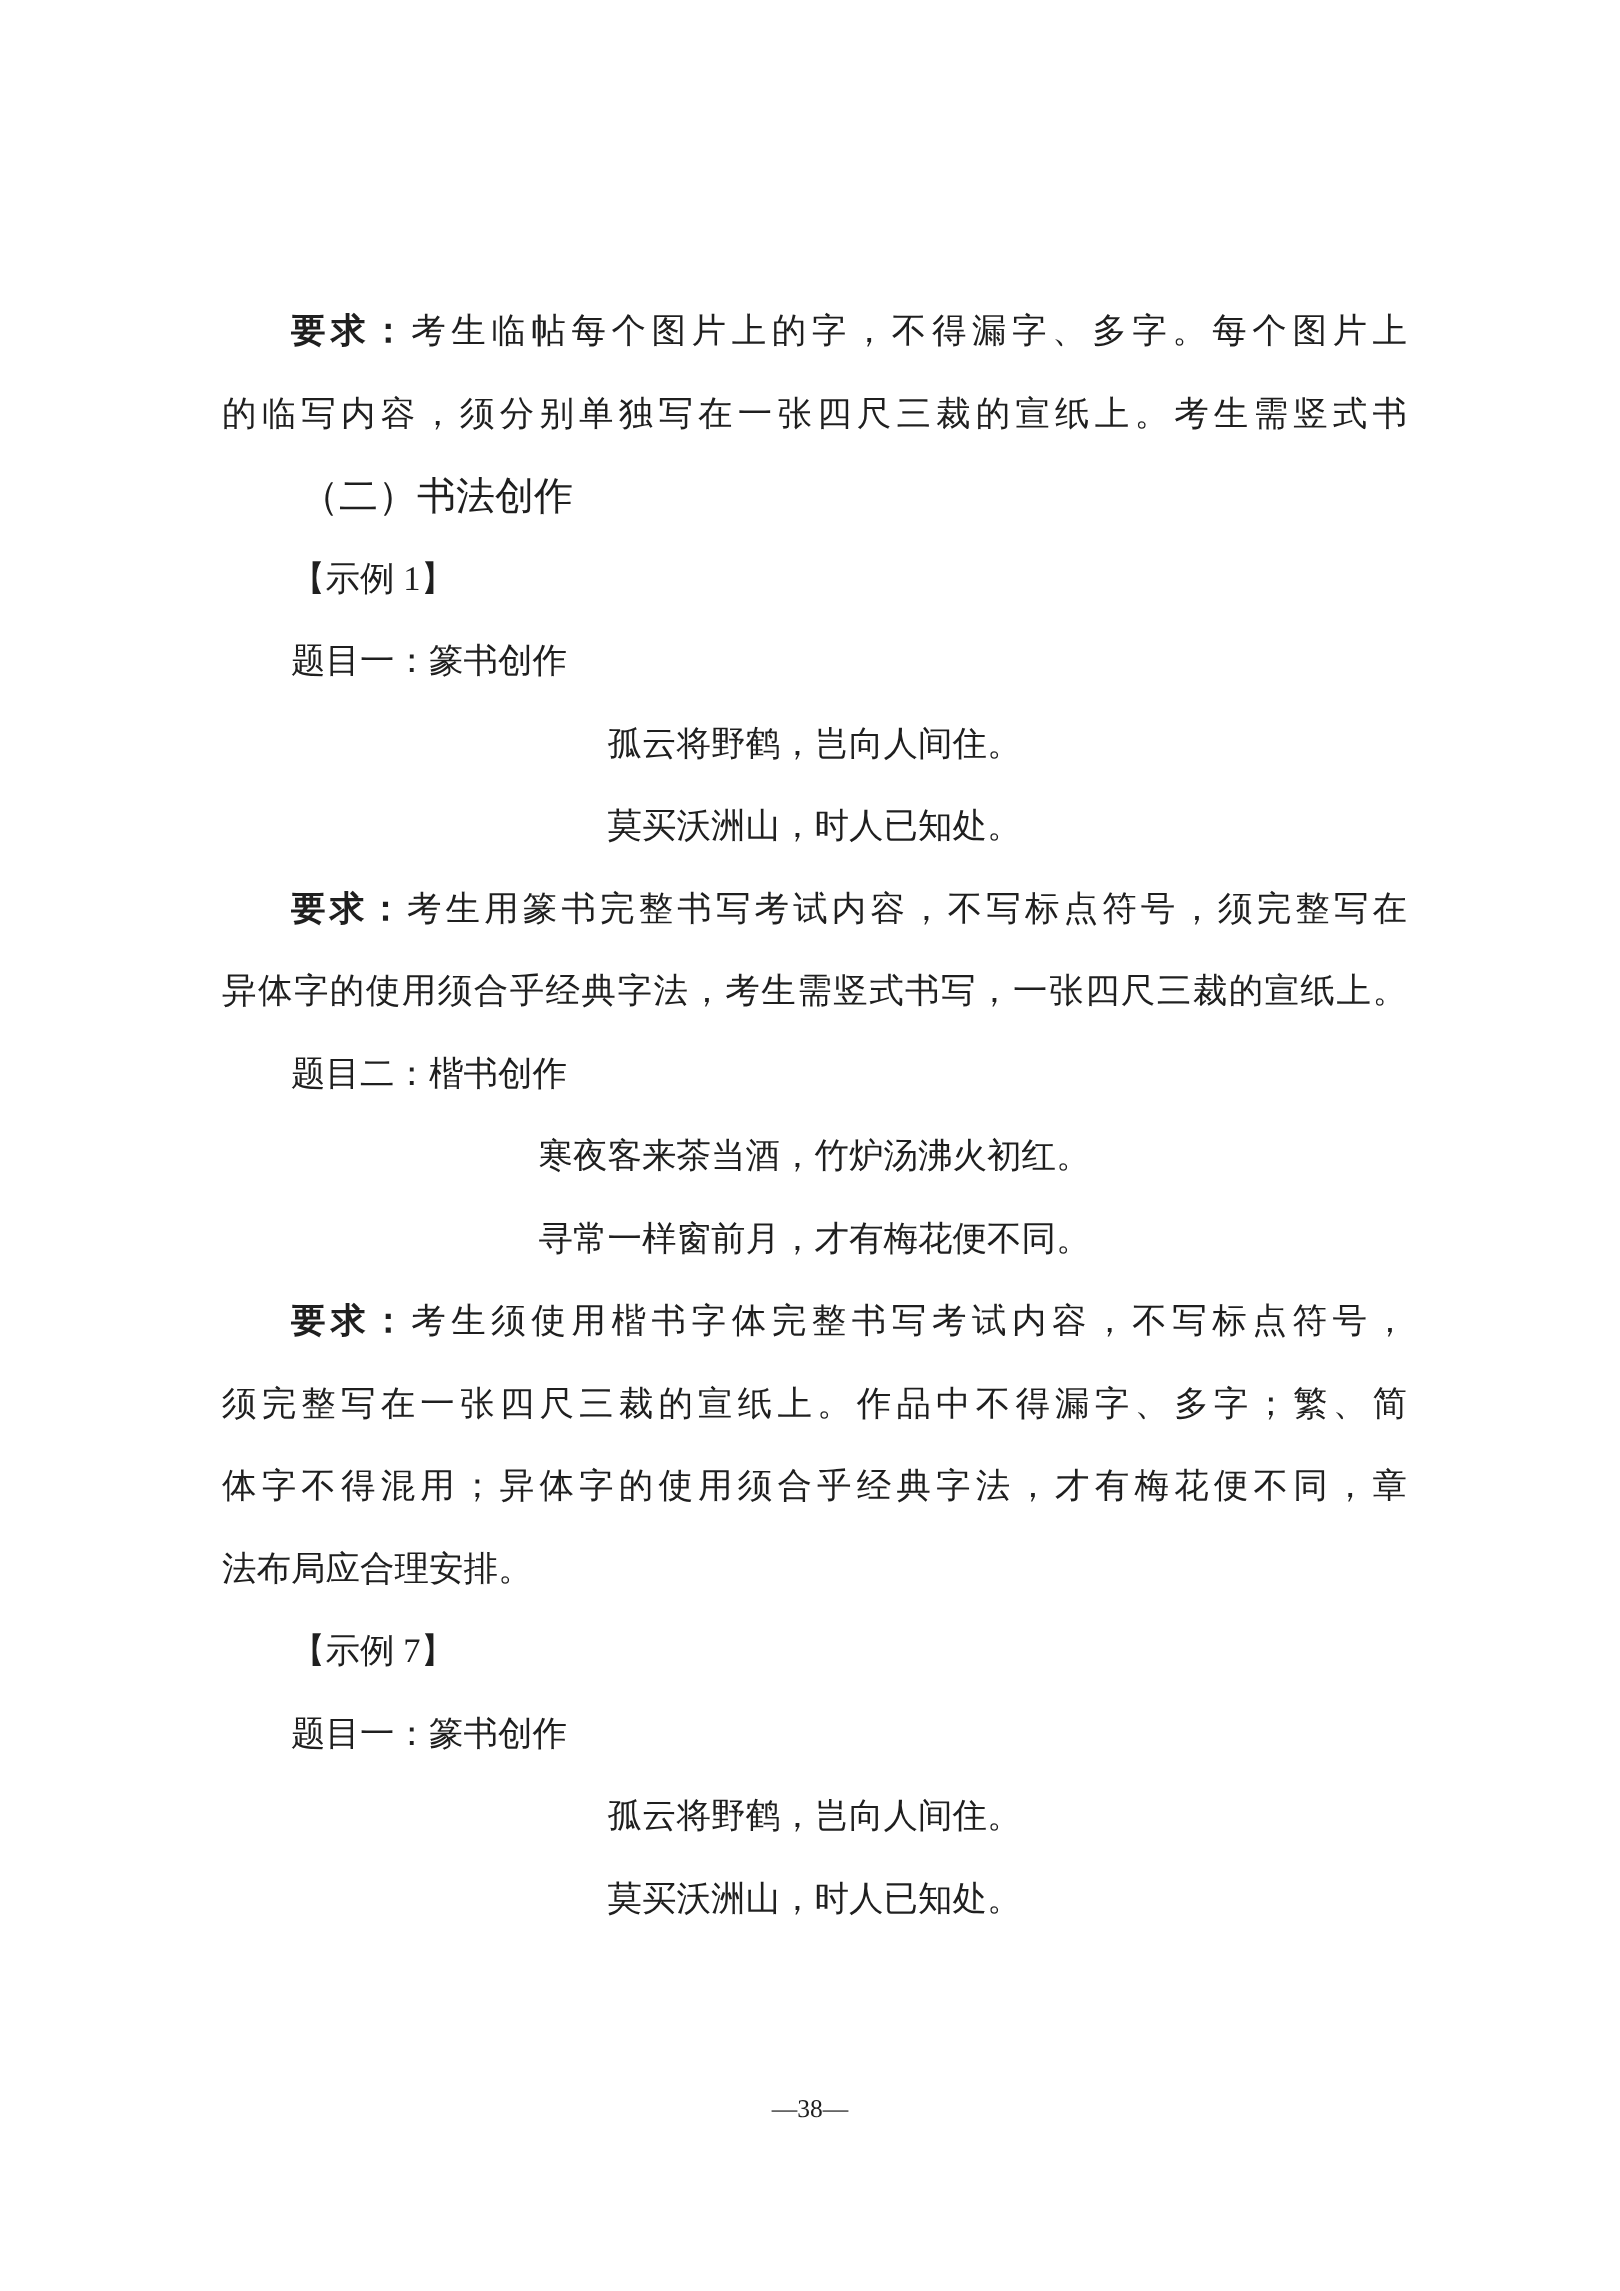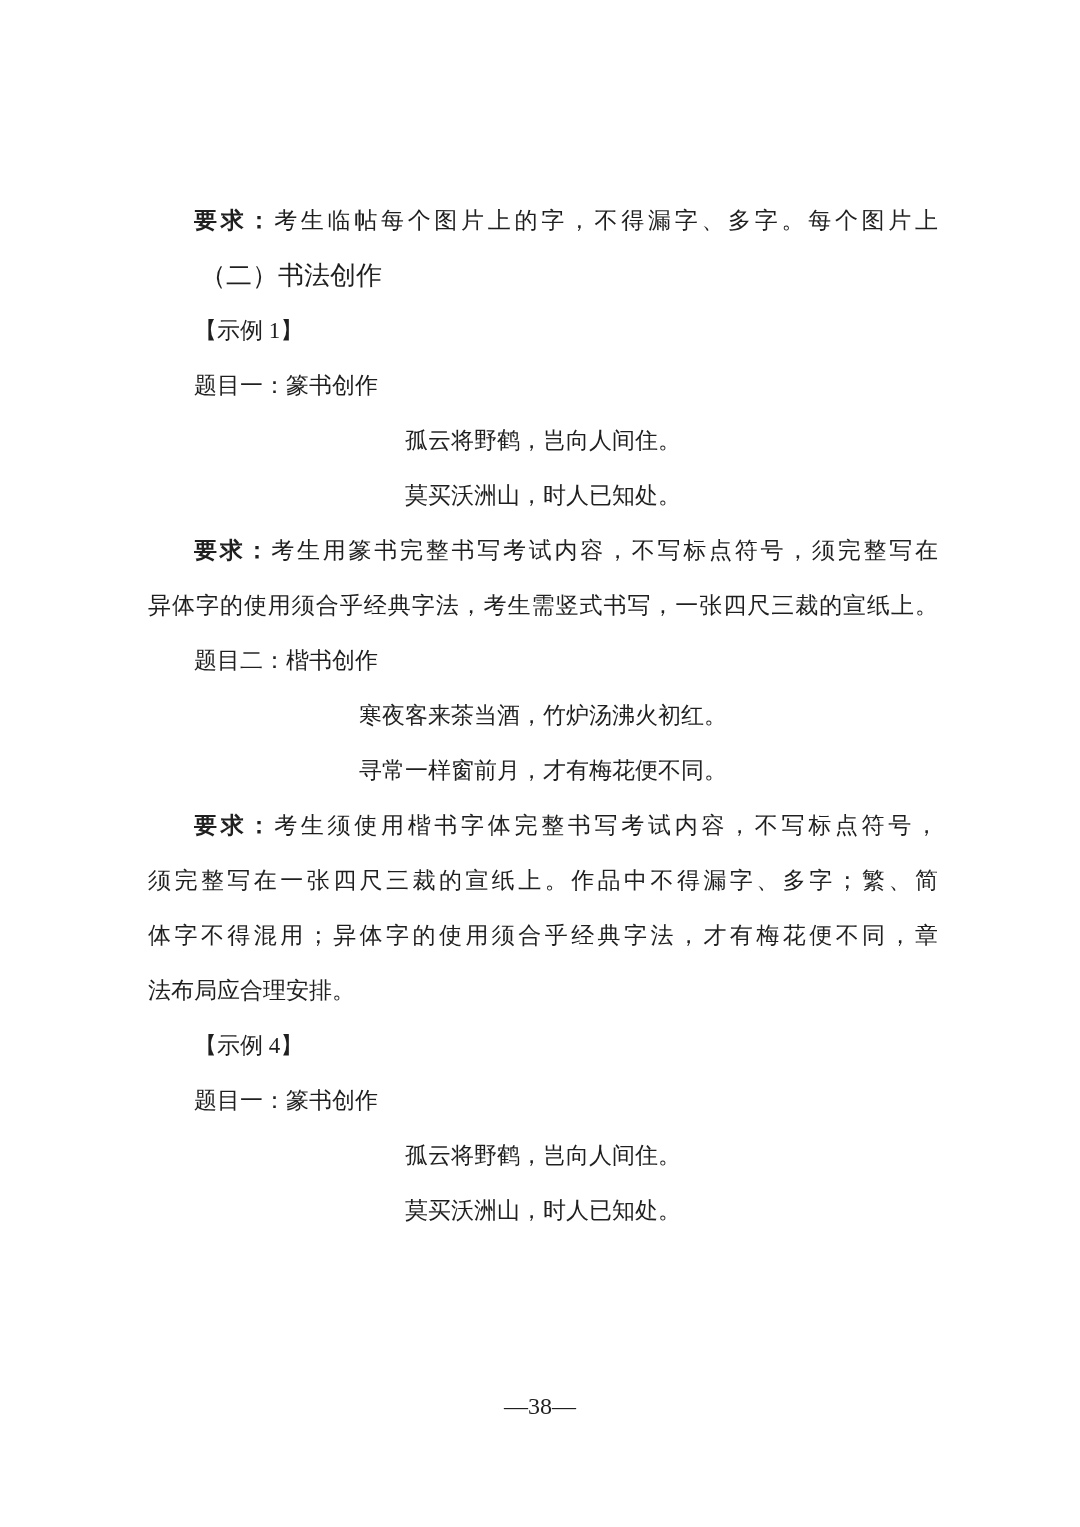--- a/index.html
+++ b/index.html
@@ -36,53 +36,54 @@
   }
   .center { text-align: center; text-indent: 0; }
   .bold { font-weight: bold; }
   .heading { font-weight: normal; font-size: 26px; }
   .footer {
     position: absolute;
     left: 0;
     top: 1386px;
     width: 1080px;
     text-align: center;
-    font-size: 24px;
+    font-size: 17px;
     line-height: 40px;
     color: #1f1f1f;
   }
 </style>
 </head>
 <body>
 
 <div class="page">
   <div class="content">
 
     <div class="line indent fill"><span class="bold">要求：</span><span>考生临帖每个图片上的字，不得漏字、多字。每个图片上</span></div>
+    <div class="line fill">的临写内容，须分别单独写在一张四尺三裁的宣纸上。考生需竖式书</div>
 
     <div class="line indent heading">（二）书法创作</div>
 
     <div class="line indent">【示例 1】</div>
     <div class="line indent">题目一：篆书创作</div>
     <div class="line center">孤云将野鹤，岂向人间住。</div>
     <div class="line center">莫买沃洲山，时人已知处。</div>
 
     <div class="line indent fill"><span class="bold">要求：</span><span>考生用篆书完整书写考试内容，不写标点符号，须完整写在</span></div>
     <div class="line fill">异体字的使用须合乎经典字法，考生需竖式书写，一张四尺三裁的宣纸上。</div>
 
     <div class="line indent">题目二：楷书创作</div>
     <div class="line center">寒夜客来茶当酒，竹炉汤沸火初红。</div>
     <div class="line center">寻常一样窗前月，才有梅花便不同。</div>
 
     <div class="line indent fill"><span class="bold">要求：</span><span>考生须使用楷书字体完整书写考试内容，不写标点符号，</span></div>
     <div class="line fill">须完整写在一张四尺三裁的宣纸上。作品中不得漏字、多字；繁、简</div>
     <div class="line fill">体字不得混用；异体字的使用须合乎经典字法，才有梅花便不同，章</div>
     <div class="line">法布局应合理安排。</div>
 
-    <div class="line indent">【示例 4】</div>
+    <div class="line indent">【示例 7】</div>
     <div class="line indent">题目一：篆书创作</div>
     <div class="line center">孤云将野鹤，岂向人间住。</div>
     <div class="line center">莫买沃洲山，时人已知处。</div>
 
   </div>
 
   <div class="footer">—38—</div>
 </div>
 
 </body></html>

